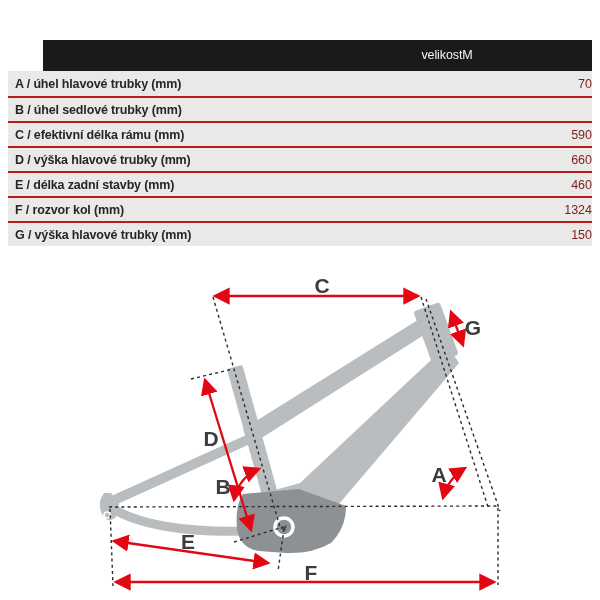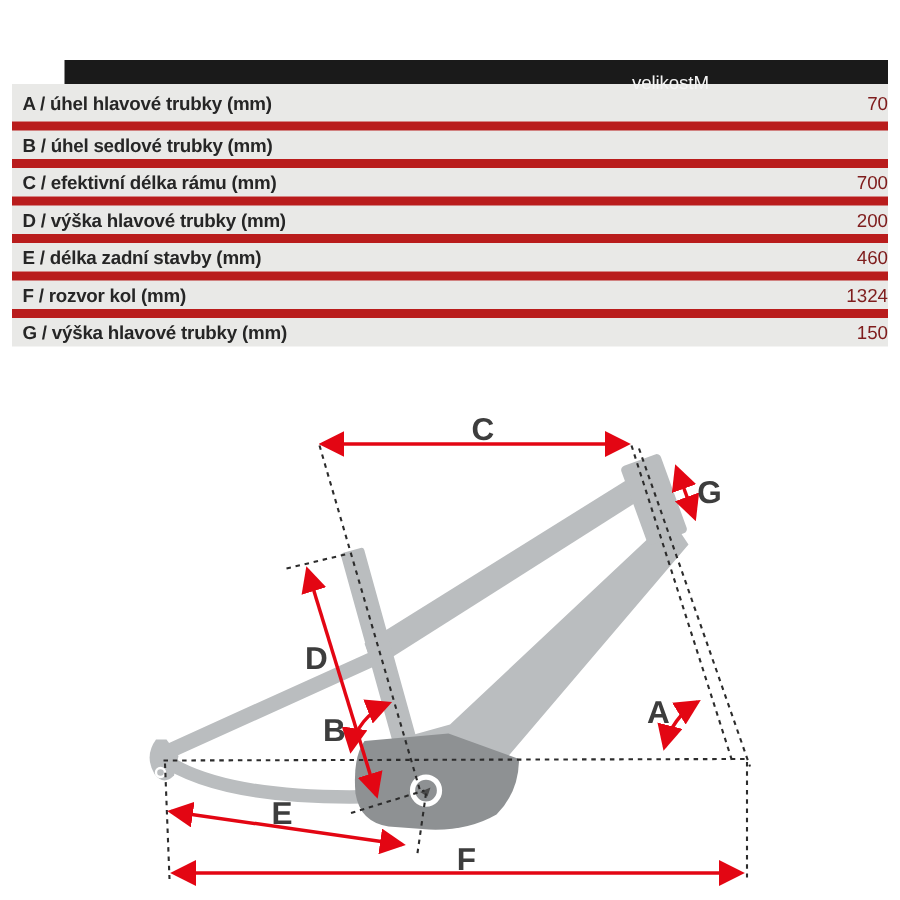--- a/index.html
+++ b/index.html
@@ -5,31 +5,31 @@
   html,body{margin:0;padding:0;background:#fff;}
   .screen{
     position:relative;width:600px;height:600px;background:#ffffff;
     font-family:"Liberation Sans",sans-serif;overflow:hidden;
   }
   .page-title{
     position:absolute;left:8px;top:3px;
     font-size:21px;font-weight:700;letter-spacing:-0.6px;color:#0f0f0f;
   }
   .geo-table{position:absolute;left:8px;top:40px;width:584px;}
-  .thead{display:flex;height:16px;background:#1a1a1a;margin-left:35px;}
+  .thead{display:flex;height:31px;background:#1a1a1a;margin-left:35px;}
   .thead .cell-label{flex:1;}
   .thead .cell-value{
     width:290px;text-align:center;color:#f4f4f4;
     font-size:12.5px;line-height:31px;letter-spacing:-0.1px;
   }
   .trow{
     display:flex;align-items:center;height:25px;box-sizing:border-box;
     background:#e9e9e7;
   }
-  .trow + .trow{border-top:6px solid #b91c1c;}
+  .trow + .trow{border-top:2px solid #b91c1c;}
   .cell-label{
     flex:1;padding-left:7px;font-size:12.5px;color:#262626;letter-spacing:-0.15px;font-weight:bold;
   }
   .cell-value{width:290px;text-align:right;font-size:12.5px;color:#7f1d1d;}
   .diagram-wrap{position:absolute;left:0;top:252px;width:600px;height:348px;}
   
   .tube{fill:#babdbf;}
   .tube-stroke{stroke:#babdbf;fill:none;}
   .motor{fill:#8e9193;}
   .dash{stroke:#2c2c2c;stroke-width:1.4;stroke-dasharray:3 3.2;fill:none;}
@@ -50,25 +50,25 @@
     </div>
     <div class="trow">
       <div class="cell-label">A / úhel hlavové trubky (mm)</div>
       <div class="cell-value">70</div>
     </div>
     <div class="trow">
       <div class="cell-label">B / úhel sedlové trubky (mm)</div>
     </div>
     <div class="trow">
       <div class="cell-label">C / efektivní délka rámu (mm)</div>
-      <div class="cell-value">700</div>
+      <div class="cell-value">590</div>
     </div>
     <div class="trow">
       <div class="cell-label">D / výška hlavové trubky (mm)</div>
-      <div class="cell-value">200</div>
+      <div class="cell-value">660</div>
     </div>
     <div class="trow">
       <div class="cell-label">E / délka zadní stavby (mm)</div>
       <div class="cell-value">460</div>
     </div>
     <div class="trow">
       <div class="cell-label">F / rozvor kol (mm)</div>
       <div class="cell-value">1324</div>
     </div>
     <div class="trow">

